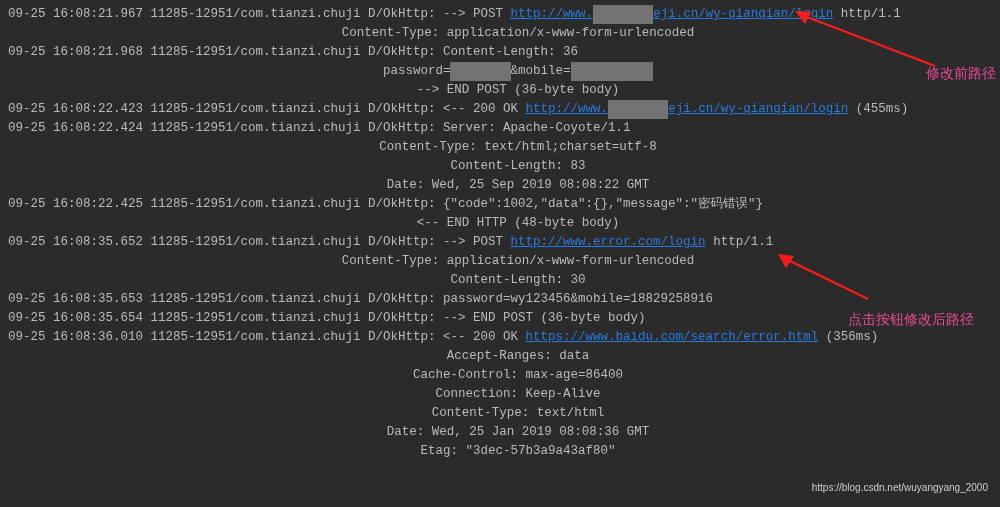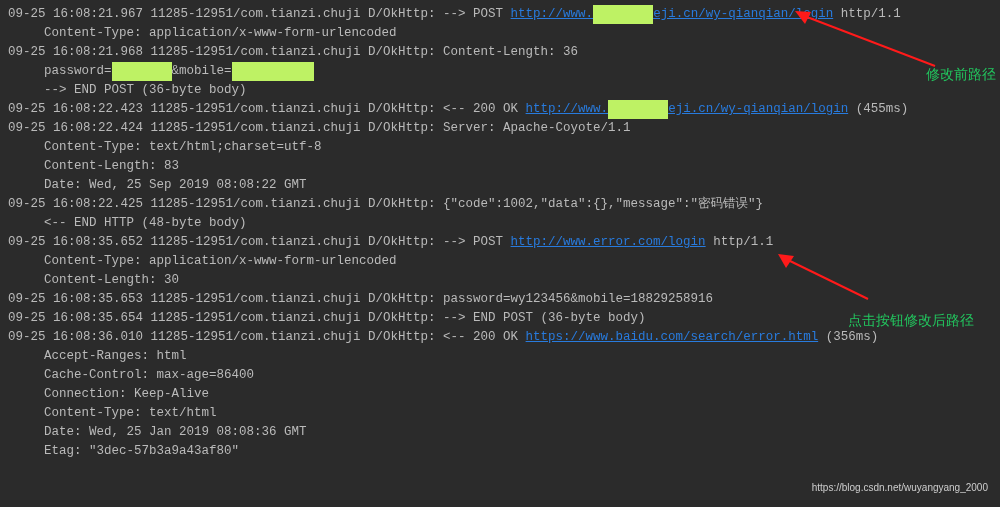--- a/index.html
+++ b/index.html
@@ -10,24 +10,24 @@
       color: #bababa;
       font-family: Consolas, Monaco, 'Courier New', monospace;
       font-size: 12.5px;
       line-height: 19px;
       padding: 5px 8px;
       position: relative;
       overflow: hidden;
       white-space: nowrap;
     }
     .log-line { white-space: pre; }
-    .indent1 { padding-left: 36px; }
+    .indent1 { padding-left: 36px; text-align: center; }
     .link { color: #287bde; text-decoration: underline; }
-    .redact { display: inline-block; background: #bef264; color: transparent; text-decoration: none; user-select: none; }
-    .annot { position: absolute; color: #22c55e; font-family: Liberation Sans, sans-serif; font-size: 14px; line-height: 1.3; }
+    .redact { display: inline-block; background: #737373; color: transparent; text-decoration: none; user-select: none; }
+    .annot { position: absolute; color: #ec4899; font-family: Liberation Mono, monospace; font-size: 14px; line-height: 1.3; }
     .watermark { position: absolute; color: #cdcdcd; font-family: Arial, sans-serif; font-size: 10px; }
     .arrow { position: absolute; pointer-events: none; }
   </style>
 </head>
 <body>
 
 <div class="log-line"><span>09-25 16:08:21.967 11285-12951/com.tianzi.chuji D/OkHttp: --&gt; POST </span><a class="link" href="#"><span>http://www.</span><span class="redact">________</span><span>eji.cn/wy-qianqian/login</span></a><span> http/1.1</span></div>
 <div class="log-line indent1">Content-Type: application/x-www-form-urlencoded</div>
 <div class="log-line">09-25 16:08:21.968 11285-12951/com.tianzi.chuji D/OkHttp: Content-Length: 36</div>
 <div class="log-line indent1"><span>password=</span><span class="redact">________</span><span>&amp;mobile=</span><span class="redact">___________</span></div>
@@ -38,21 +38,21 @@
 <div class="log-line indent1">Content-Length: 83</div>
 <div class="log-line indent1">Date: Wed, 25 Sep 2019 08:08:22 GMT</div>
 <div class="log-line">09-25 16:08:22.425 11285-12951/com.tianzi.chuji D/OkHttp: {"code":1002,"data":{},"message":"密码错误"}</div>
 <div class="log-line indent1">&lt;-- END HTTP (48-byte body)</div>
 <div class="log-line"><span>09-25 16:08:35.652 11285-12951/com.tianzi.chuji D/OkHttp: --&gt; POST </span><a class="link" href="#">http://www.error.com/login</a><span> http/1.1</span></div>
 <div class="log-line indent1">Content-Type: application/x-www-form-urlencoded</div>
 <div class="log-line indent1">Content-Length: 30</div>
 <div class="log-line">09-25 16:08:35.653 11285-12951/com.tianzi.chuji D/OkHttp: password=wy123456&amp;mobile=18829258916</div>
 <div class="log-line">09-25 16:08:35.654 11285-12951/com.tianzi.chuji D/OkHttp: --&gt; END POST (36-byte body)</div>
 <div class="log-line"><span>09-25 16:08:36.010 11285-12951/com.tianzi.chuji D/OkHttp: &lt;-- 200 OK </span><a class="link" href="#">https://www.baidu.com/search/error.html</a><span> (356ms)</span></div>
-<div class="log-line indent1">Accept-Ranges: html</div>
+<div class="log-line indent1">Accept-Ranges: data</div>
 <div class="log-line indent1">Cache-Control: max-age=86400</div>
 <div class="log-line indent1">Connection: Keep-Alive</div>
 <div class="log-line indent1">Content-Type: text/html</div>
 <div class="log-line indent1">Date: Wed, 25 Jan 2019 08:08:36 GMT</div>
 <div class="log-line indent1">Etag: "3dec-57b3a9a43af80"</div>
 
 <svg class="arrow" style="left:795px; top:11px;" width="145" height="60">
   <line x1="140" y1="55" x2="12" y2="6" stroke="#ff1a1a" stroke-width="2"></line>
   <polygon points="0,0 16,1 10,13" fill="#ff1a1a"></polygon>
 </svg>

